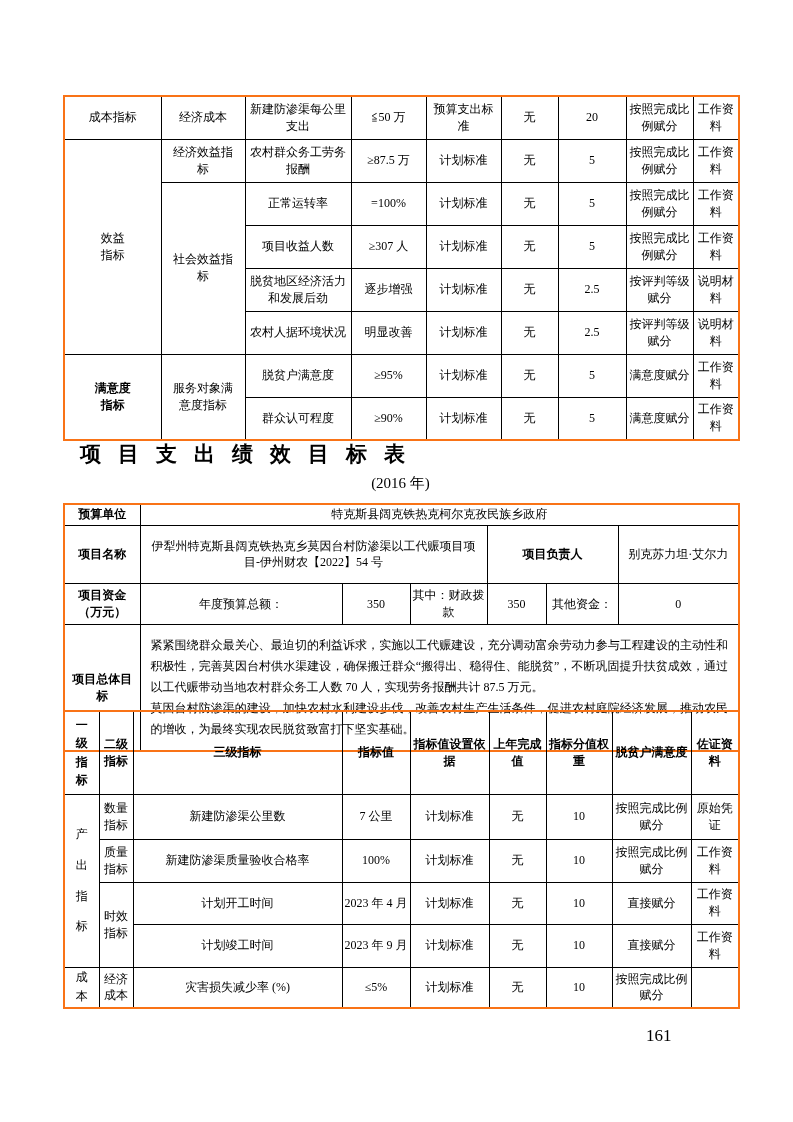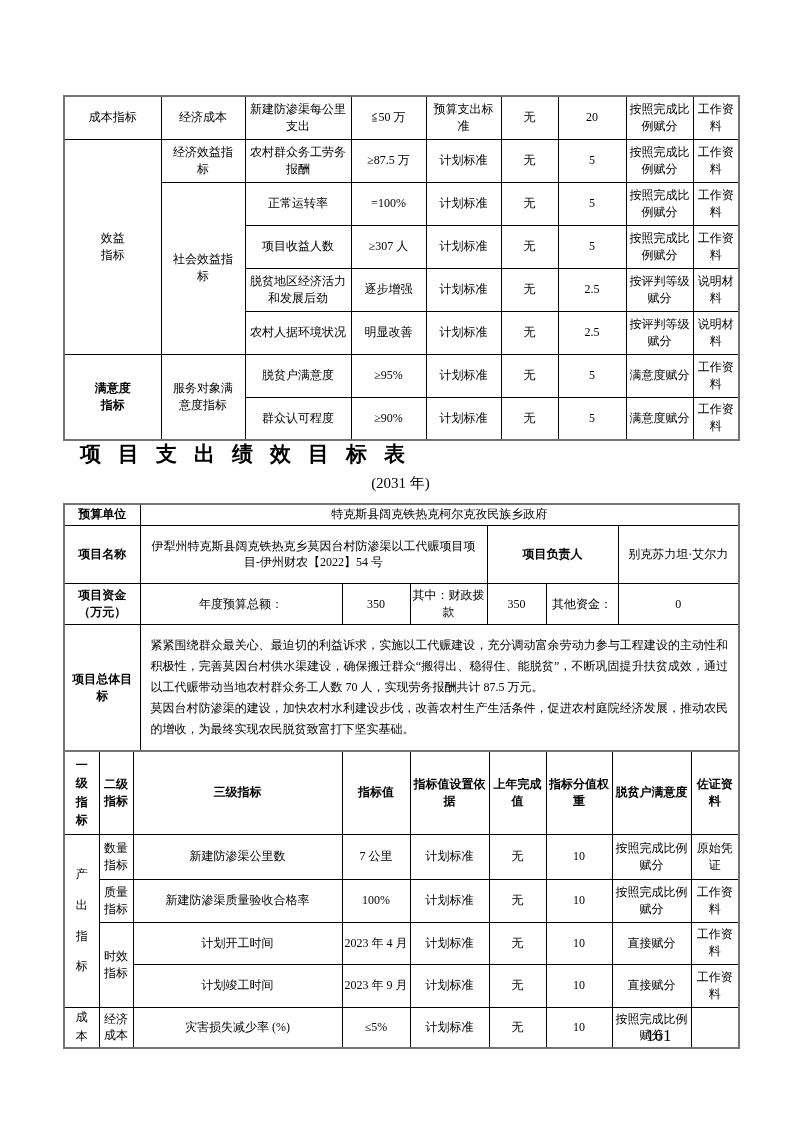--- a/index.html
+++ b/index.html
@@ -1,42 +1,42 @@
 <!DOCTYPE html>
 <html><head>
 <meta charset="utf-8">
 <style>
   html,body{margin:0;padding:0;background:#e8e8e8;}
   .sheet{
     position:relative;width:793px;height:1122px;background:#ffffff;
     font-family:"Liberation Serif","DejaVu Serif",serif;color:#000;
     margin:0 auto;overflow:hidden;
   }
-  table{border-collapse:collapse;table-layout:fixed;border:2px solid #737373;}
+  table{border-collapse:collapse;table-layout:fixed;border:2px solid #f97316;}
   td{
     border:1px solid #000;text-align:center;vertical-align:middle;
     font-size:12px;line-height:1.4;padding:0 2px;overflow:hidden;
     word-break:normal;
   }
   .b{font-weight:bold;}
   
   .tbl-prev{position:absolute;left:63px;top:95px;width:675px;}
   .tbl-prev tr{height:43px;}
   
   .title{
     position:absolute;left:63px;top:440px;width:675px;
     font-size:21px;font-weight:bold;letter-spacing:17px;text-indent:17px;
   }
   .subtitle{
     position:absolute;left:63px;top:474px;width:675px;text-align:center;
     font-size:15px;
   }
   
   .tbl-info{position:absolute;left:63px;top:503px;width:675px;}
-  .tbl-ind{position:absolute;left:63px;top:710px;width:675px;margin-top:40px;}
+  .tbl-ind{position:absolute;left:63px;top:710px;width:675px;}
   .goal-cell{
     text-align:justify;vertical-align:middle;padding:10px 10px;line-height:21px;
   }
   
   .w2{display:inline-block;width:2.05em;}
   .w3{display:inline-block;width:3.05em;font-weight:bold;}
   .w5{display:inline-block;width:5.05em;}
   .vt{display:inline-block;width:1.05em;word-break:break-all;}
   .vt-h{line-height:1.55;}
   .vt-span{line-height:2.55;}
@@ -141,21 +141,21 @@
       <td>计划标准</td>
       <td>无</td>
       <td>5</td>
       <td>满意度赋分</td>
       <td>工作资料</td>
     </tr>
   </tbody>
     </table>
 
   <div class="title">项目支出绩效目标表</div>
-  <div class="subtitle">(2031 年)</div>
+  <div class="subtitle">(2016 年)</div>
 
   <table class="tbl-info">
     <colgroup>
       <col style="width:76px">
         <col style="width:202px">
         <col style="width:68px">
       <col style="width:77px">
         <col style="width:59px">
         <col style="width:72px">
       <col style="width:121px">

